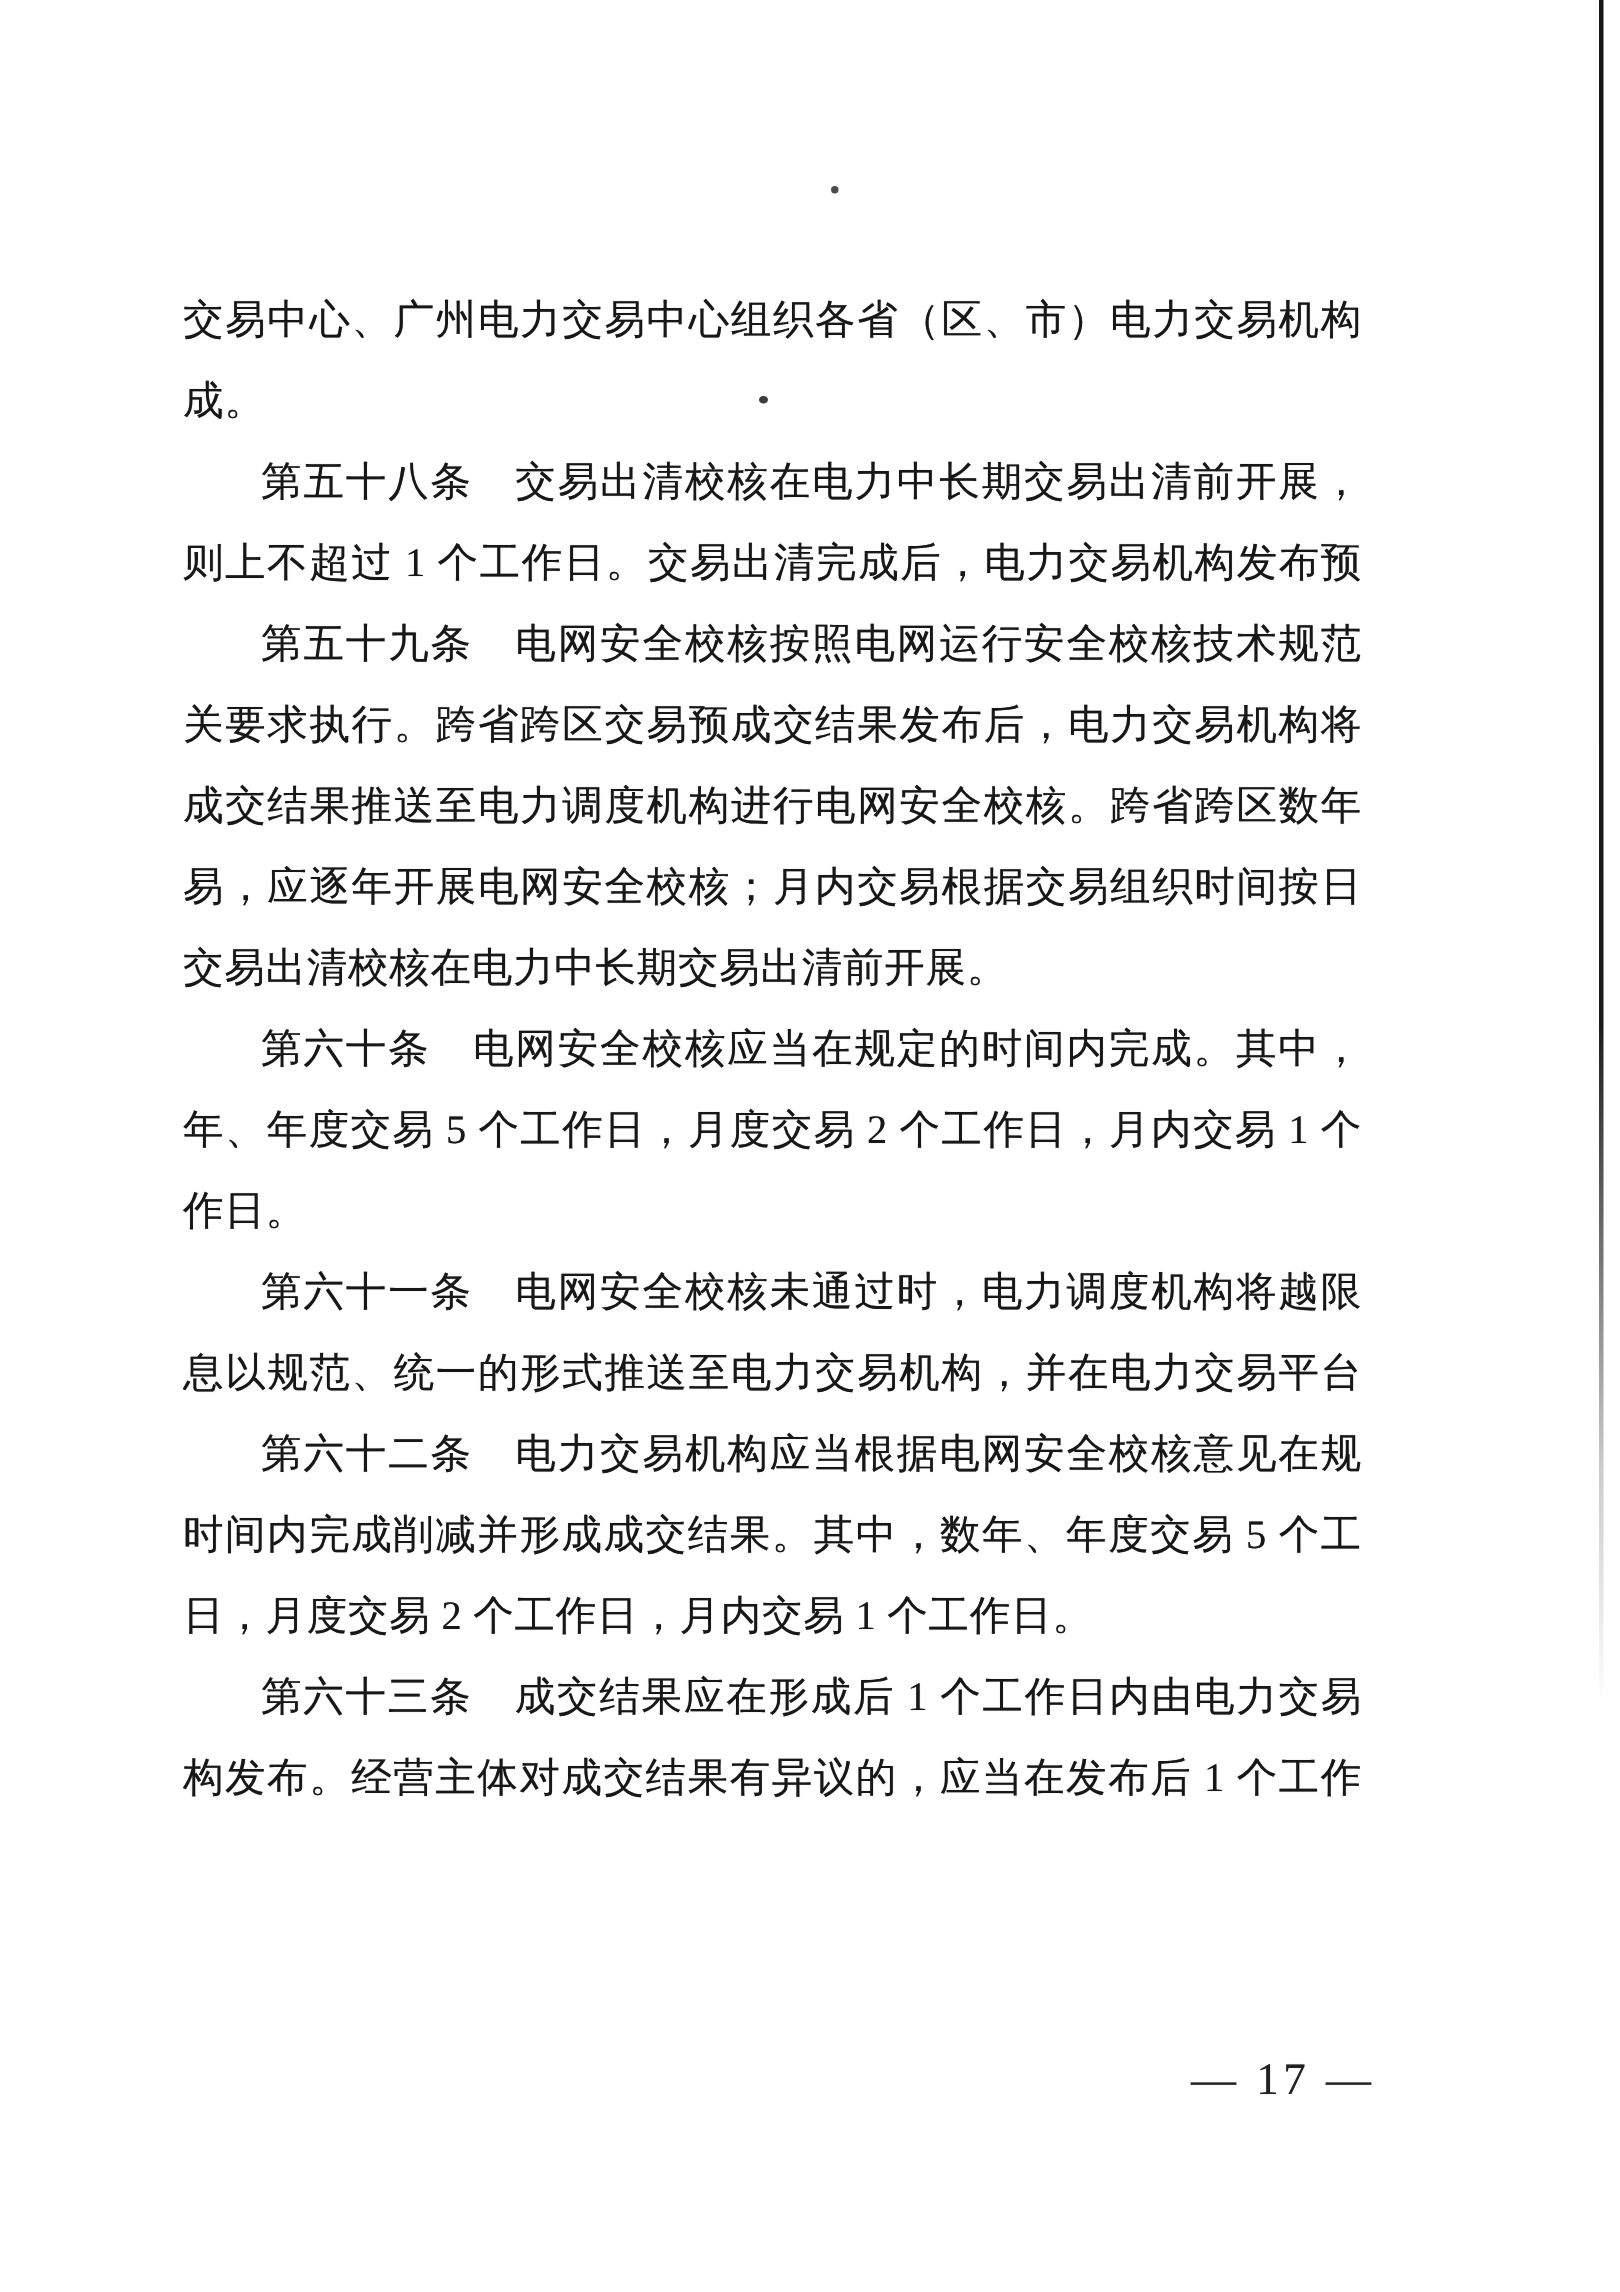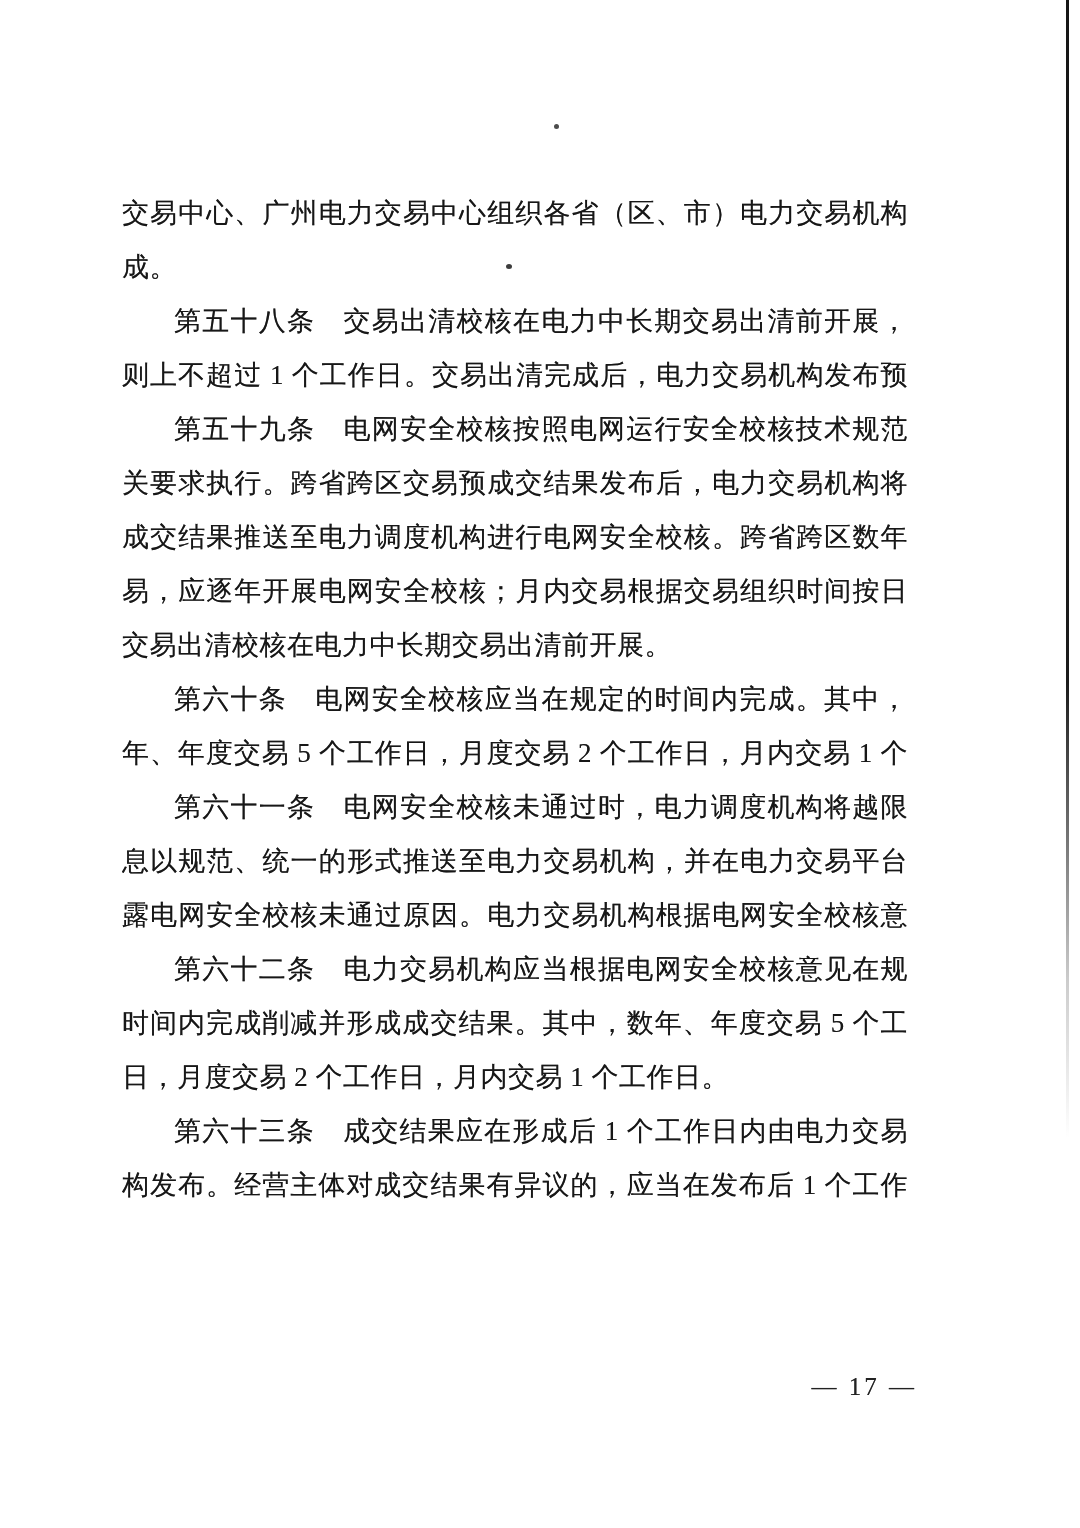--- a/index.html
+++ b/index.html
@@ -38,21 +38,21 @@
     text-align: justify;
     text-align-last: justify;
   }
   .line.indent {
     text-indent: 52px;
   }
   .page-num {
     position: absolute;
     top: 1372px;
     right: 163px;
-    font-size: 25px;
+    font-size: 30px;
     line-height: 30px;
     color: #222222;
     letter-spacing: 3px;
     text-shadow: 0 0 0.5px rgba(0,0,0,0.5);
   }
   
   .scan-vline {
     position: absolute;
     left: 1066px;
     top: 0;
@@ -99,23 +99,23 @@
       <div class="line">成。</div>
       <div class="line indent fill">第五十八条　交易出清校核在电力中长期交易出清前开展，原</div>
       <div class="line fill">则上不超过 1 个工作日。交易出清完成后，电力交易机构发布预成</div>
       <div class="line indent fill">第五十九条　电网安全校核按照电网运行安全校核技术规范有</div>
       <div class="line fill">关要求执行。跨省跨区交易预成交结果发布后，电力交易机构将预</div>
       <div class="line fill">成交结果推送至电力调度机构进行电网安全校核。跨省跨区数年交</div>
       <div class="line fill">易，应逐年开展电网安全校核；月内交易根据交易组织时间按日统</div>
       <div class="line">交易出清校核在电力中长期交易出清前开展。</div>
       <div class="line indent fill">第六十条　电网安全校核应当在规定的时间内完成。其中，数</div>
       <div class="line fill">年、年度交易 5 个工作日，月度交易 2 个工作日，月内交易 1 个工</div>
+      <div class="line">作日。</div>
       <div class="line indent fill">第六十一条　电网安全校核未通过时，电力调度机构将越限信</div>
       <div class="line fill">息以规范、统一的形式推送至电力交易机构，并在电力交易平台披</div>
-      <div class="line fill">露电网安全校核未通过原因。电力交易机构根据电网安全校核意</div>
       <div class="line indent fill">第六十二条　电力交易机构应当根据电网安全校核意见在规定</div>
       <div class="line fill">时间内完成削减并形成成交结果。其中，数年、年度交易 5 个工作</div>
       <div class="line">日，月度交易 2 个工作日，月内交易 1 个工作日。</div>
       <div class="line indent fill">第六十三条　成交结果应在形成后 1 个工作日内由电力交易机</div>
       <div class="line fill">构发布。经营主体对成交结果有异议的，应当在发布后 1 个工作日</div>
     </div>
 
   <div class="page-num">— 17 —</div>
 
 </div>

